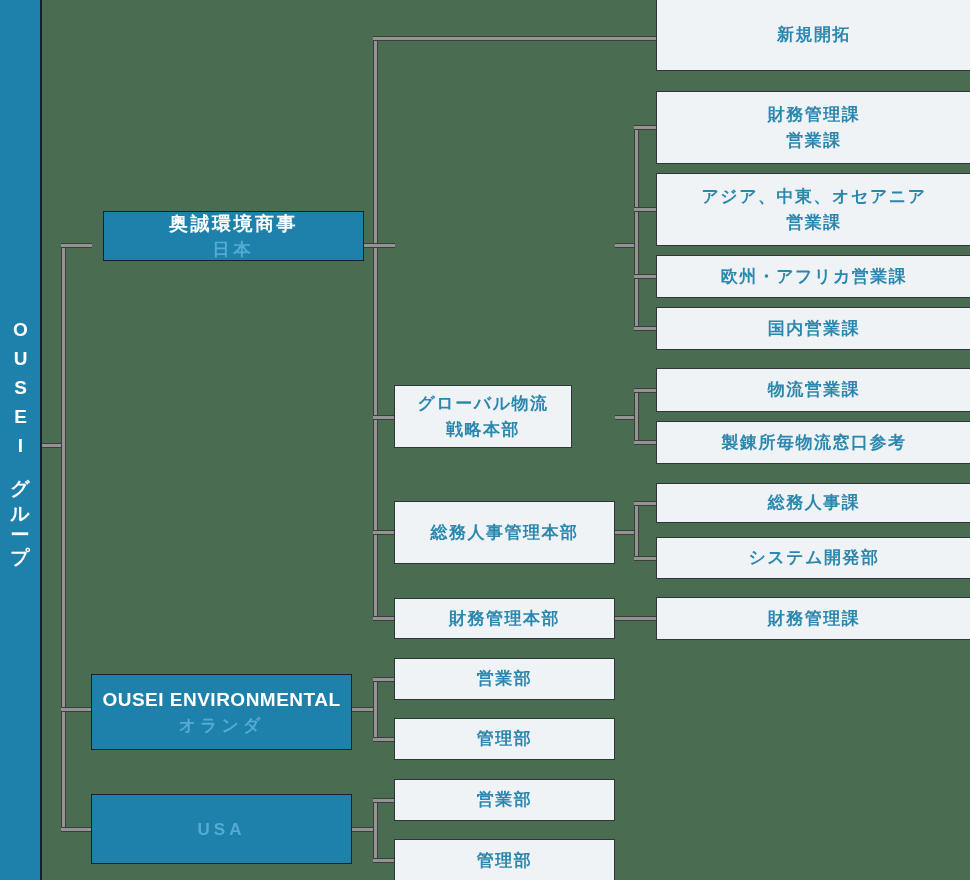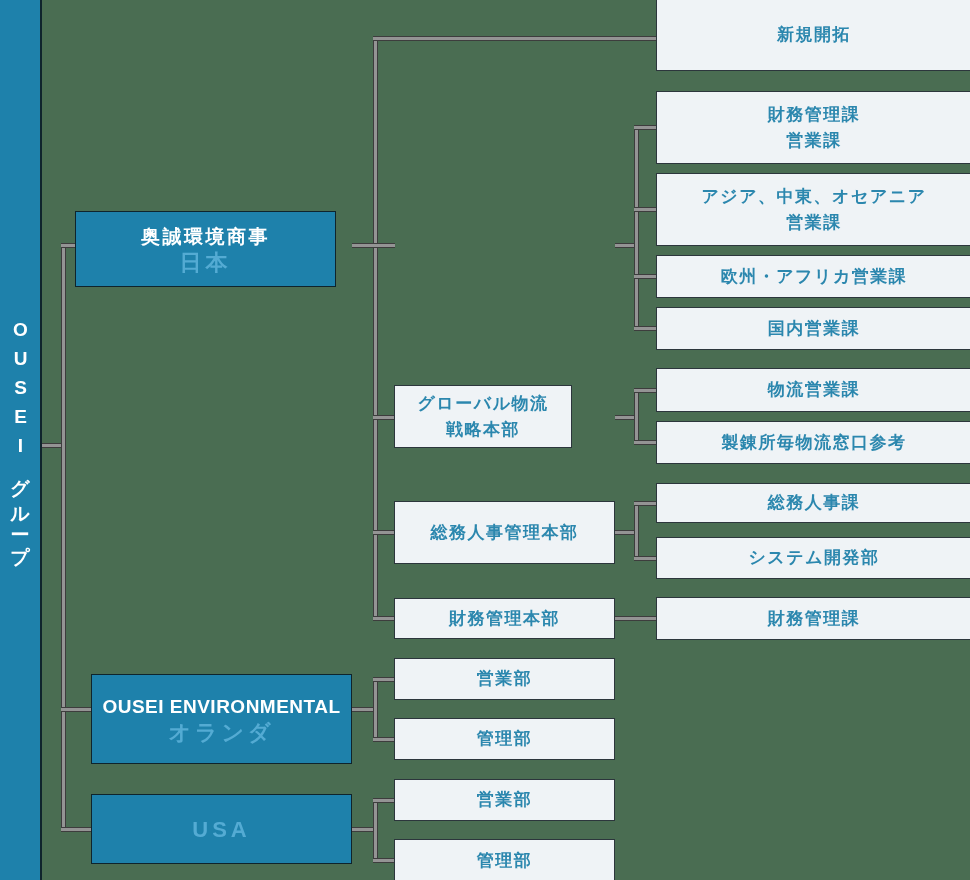--- a/index.html
+++ b/index.html
@@ -18,21 +18,21 @@
     position:absolute;box-sizing:border-box;
     background:var(--box-bg,#eff3f6);
     border:1.5px solid #2c363c;
     display:flex;flex-direction:column;align-items:center;justify-content:center;
     text-align:center;
   }
   .dept{color:var(--text-teal,#2b87ae);font-weight:bold;font-size:17px;
         line-height:26px;letter-spacing:1.5px;}
   .company{background:var(--accent-blue,#1e81ab);border-color:#0f242c;}
   .c-name{color:#ffffff;font-size:19px;font-weight:bold;letter-spacing:2.5px;line-height:27px;}
-  .c-sub{color:var(--subtitle-blue,#54abd3);font-size:22px;font-weight:bold;
+  .c-sub{color:var(--subtitle-blue,#54abd3);font-size:17px;font-weight:bold;
          letter-spacing:4px;line-height:25px;}
   
   .sidebar{position:absolute;left:0;top:0;width:40px;height:880px;
            background:var(--accent-blue,#1e81ab);border-right:2.5px solid #0f242c;}
   .sidebar-label{
     position:absolute;left:50%;top:50%;transform:translate(-50%,-50%);
     writing-mode:vertical-rl;text-orientation:upright;
     color:#ffffff;font-size:19px;font-weight:bold;letter-spacing:8px;white-space:nowrap;
   }
 </style>
@@ -81,25 +81,25 @@
 
   <div class="lh" style="left:352px;top:827px;width:26px"></div>
   <div class="lv" style="left:373px;top:798px;height:65px"></div>
   <div class="lh" style="left:373px;top:798px;width:22px"></div>
   <div class="lh" style="left:373px;top:858px;width:22px"></div>
 
   <div class="sidebar">
     <div class="sidebar-label">OUSEIグループ</div>
   </div>
 
-  <div class="node company" style="left:75px;top:211px;width:261px;height:76px">
+  <div class="node company" style="left:103px;top:211px;width:261px;height:50px">
     <div class="c-name">奥誠環境商事</div>
     <div class="c-sub">日本</div>
   </div>
-  <div class="node company" style="left:91px;top:674px;width:261px;height:90px">
+  <div class="node company" style="left:91px;top:674px;width:261px;height:76px">
     <div class="c-name" style="letter-spacing:0.5px">OUSEI ENVIRONMENTAL</div>
     <div class="c-sub">オランダ</div>
   </div>
   <div class="node company" style="left:91px;top:794px;width:261px;height:70px">
     <div class="c-sub">USA</div>
   </div>
 
   <div class="node dept" style="left:394px;top:385px;width:178px;height:63px">
     <span>グローバル物流</span>
     <span>戦略本部</span>

